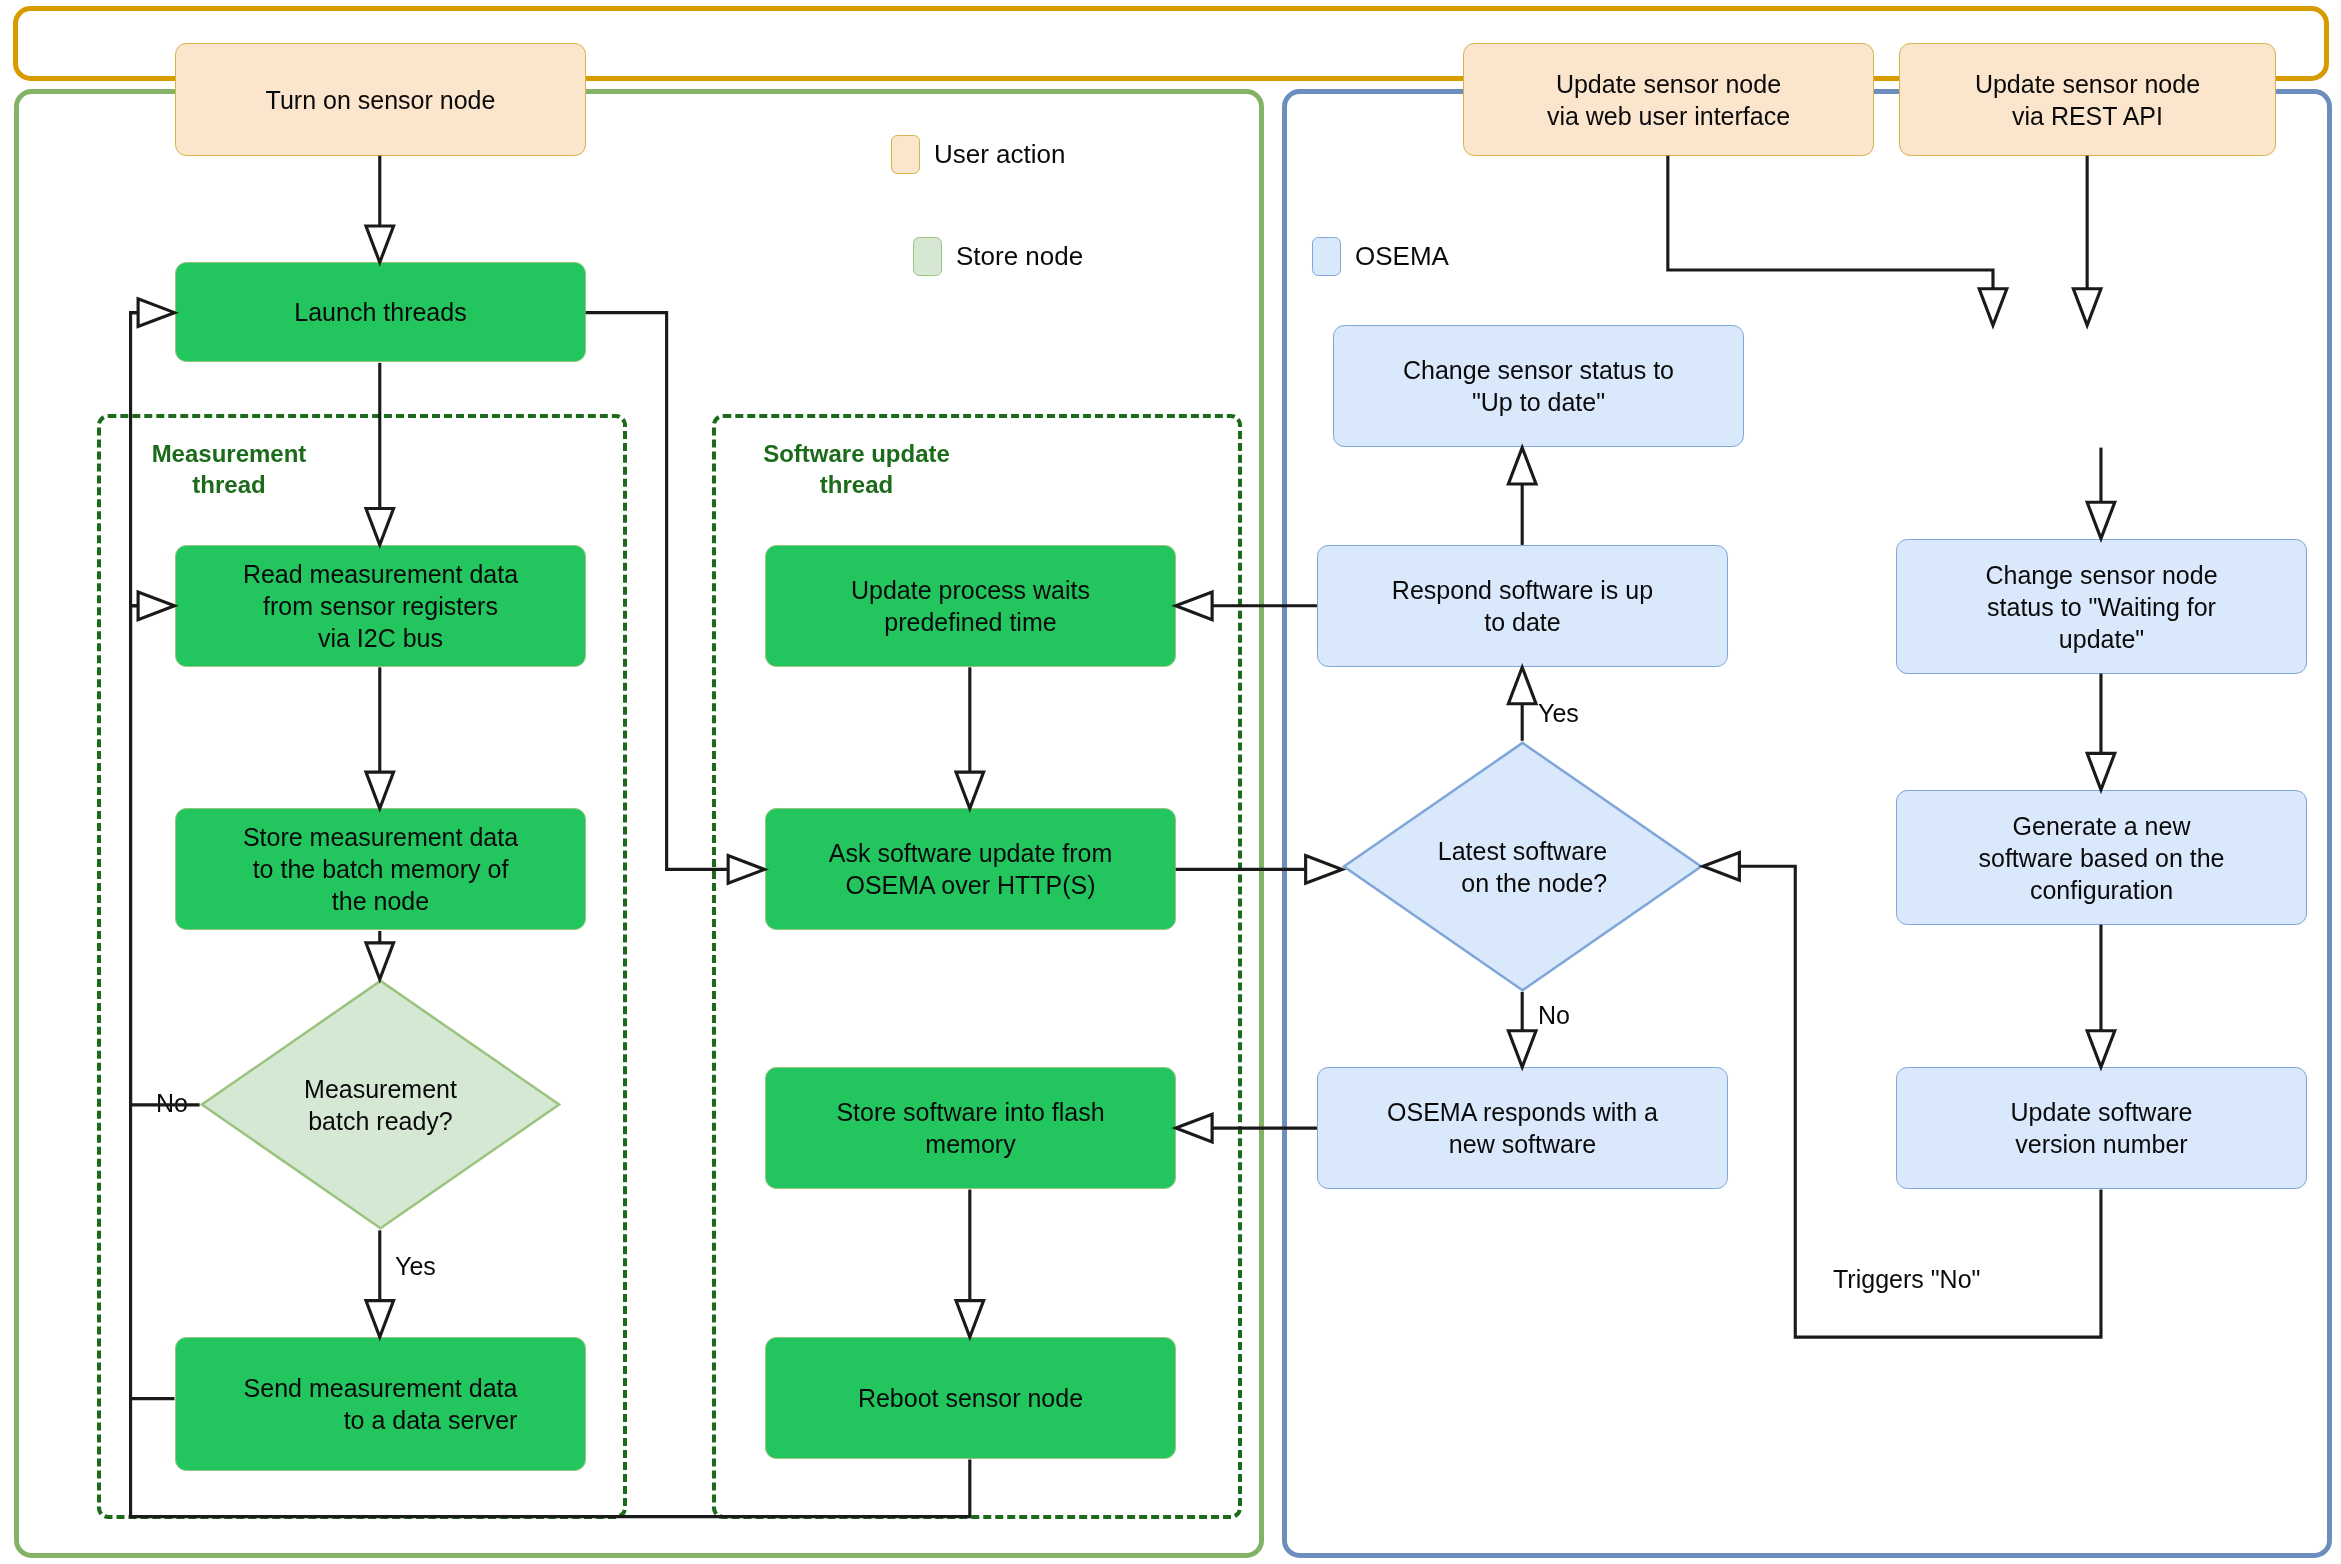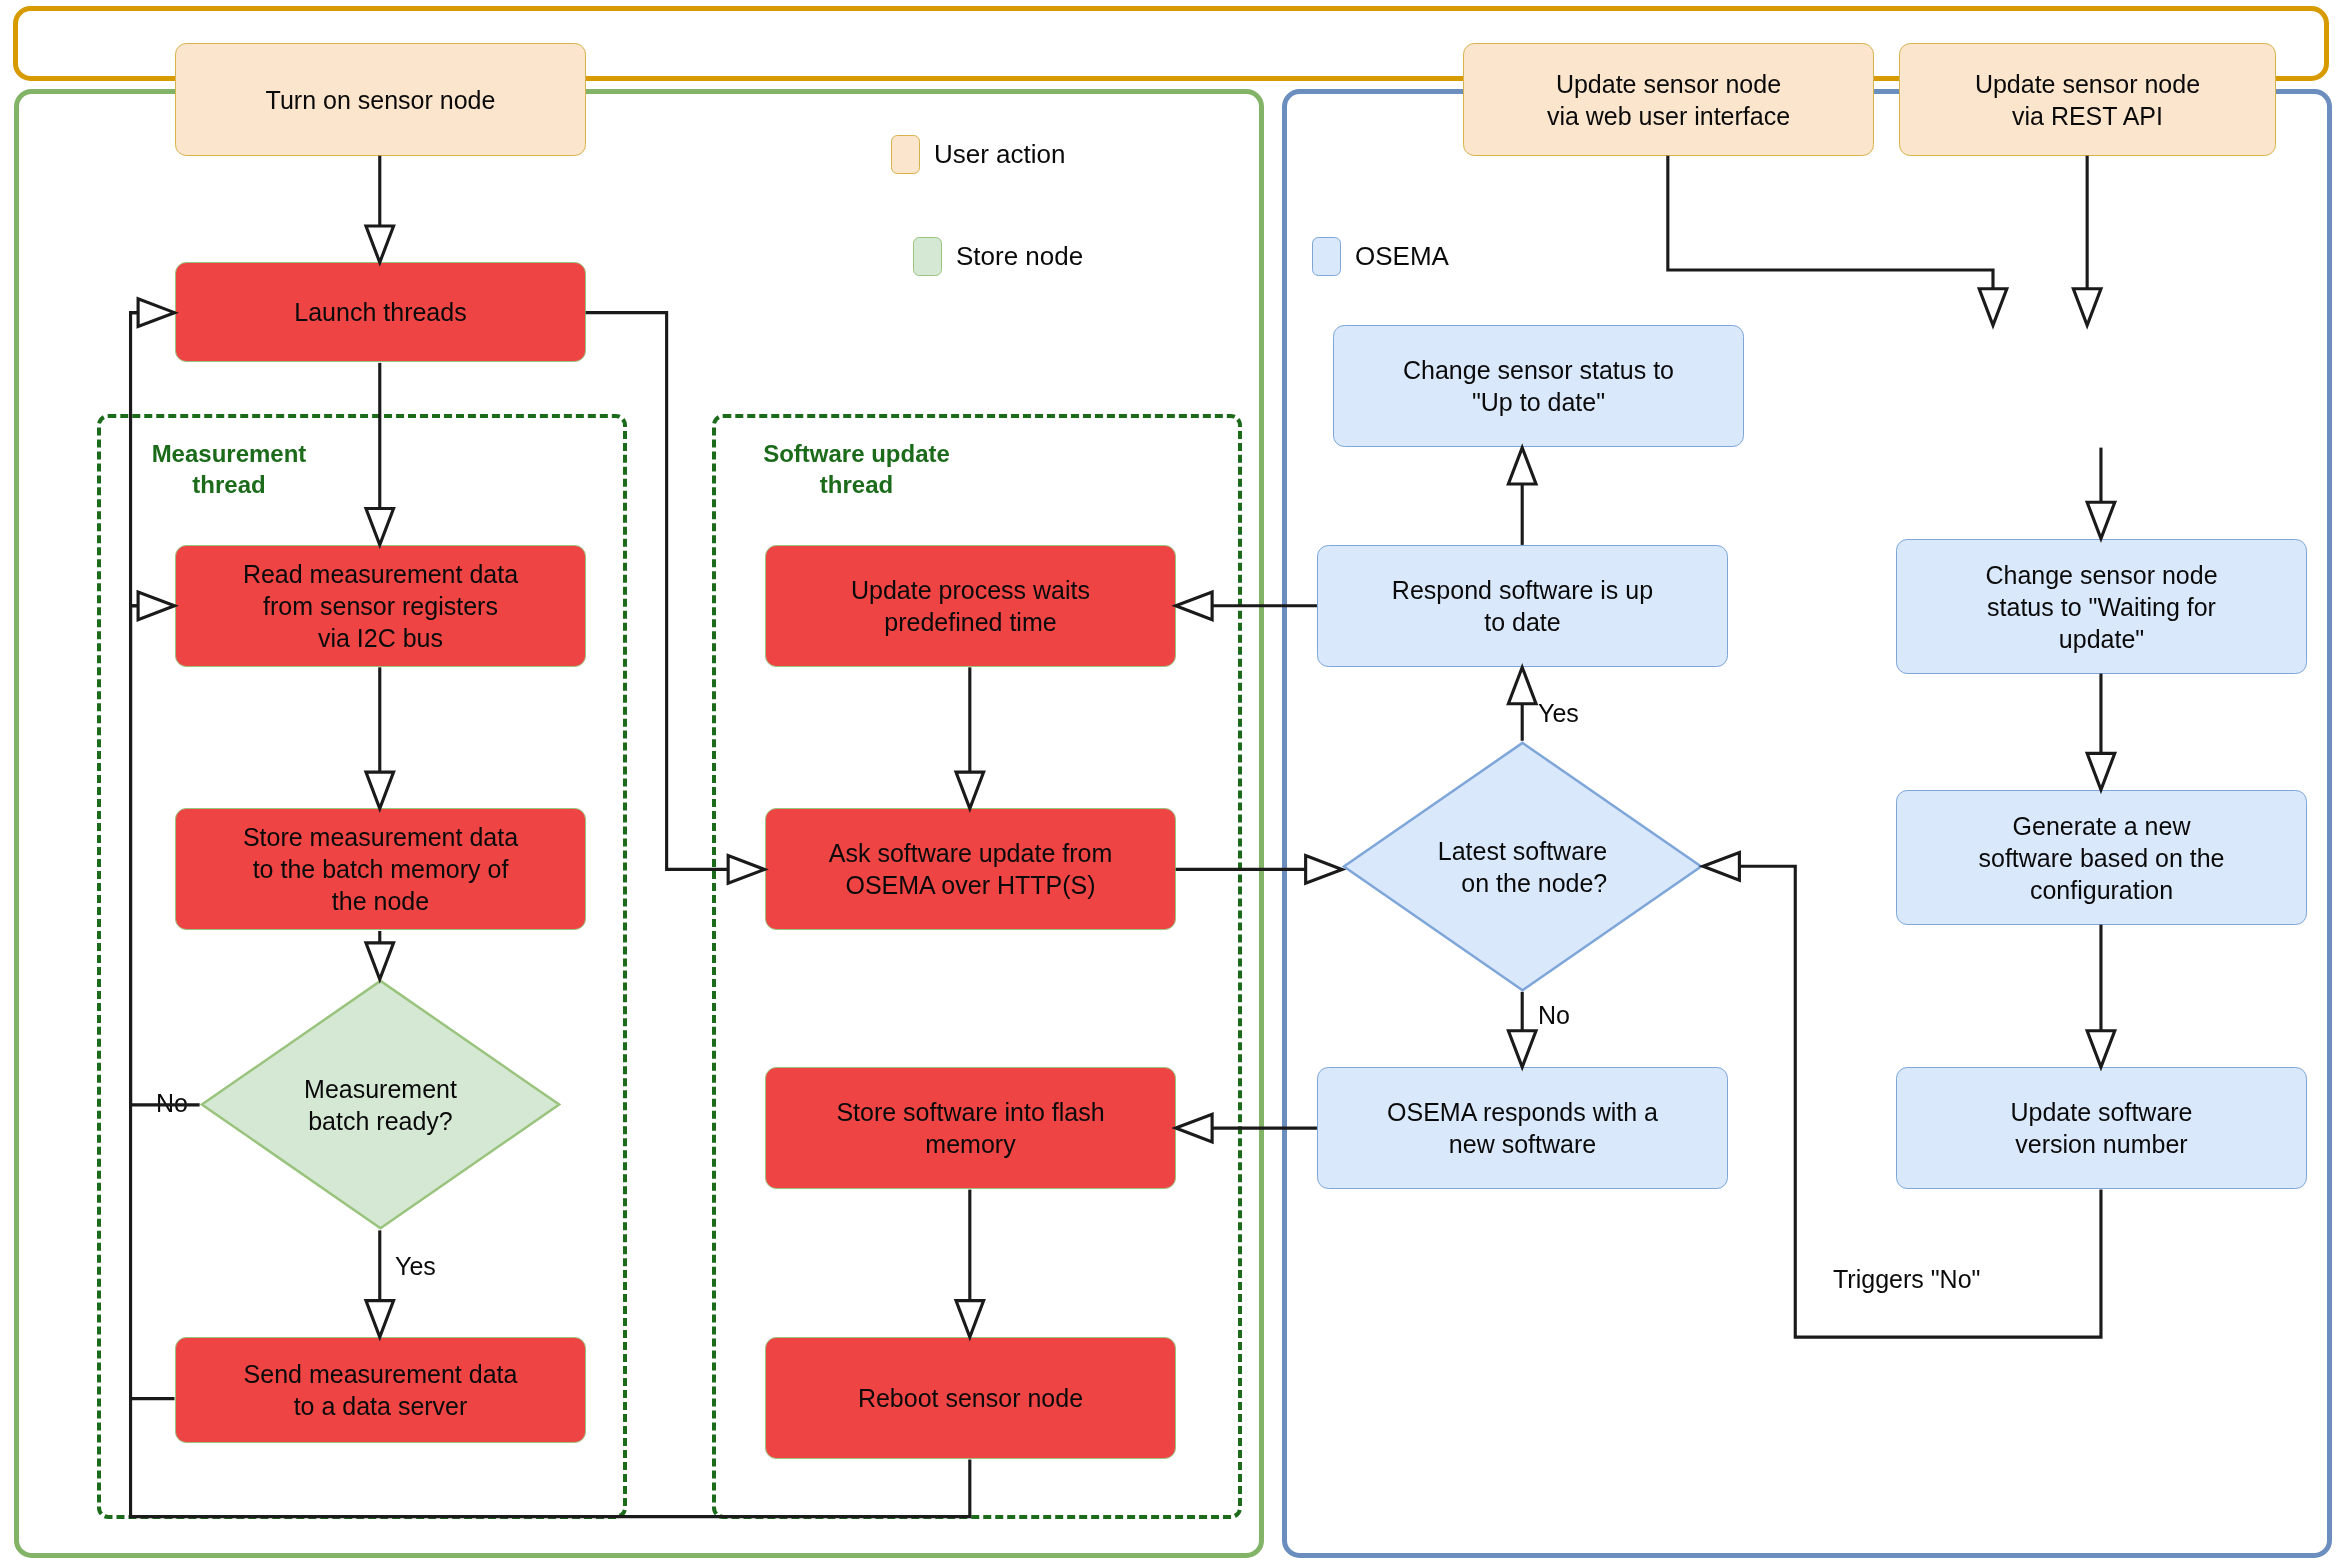--- a/index.html
+++ b/index.html
@@ -7,21 +7,21 @@
           font-family:"Liberation Sans","DejaVu Sans",sans-serif;overflow:hidden;}
   .swim{position:absolute;box-sizing:border-box;background:#ffffff;}
   .swim.user{border:5.6px solid #d79b00;border-radius:17.6px;}
   .swim.sensor{border:5.6px solid #82b366;border-radius:17.6px;}
   .swim.osema{border:5.6px solid #6c8ebf;border-radius:17.6px;}
   .thread{position:absolute;box-sizing:border-box;border:4.4px dashed #1b6b1b;border-radius:11.3px;background:transparent;}
   .thread-title{position:absolute;color:#1b6b1b;font-weight:bold;font-size:24px;line-height:1.28;text-align:center;}
   .node{position:absolute;box-sizing:border-box;display:flex;align-items:center;
         justify-content:center;text-align:center;border-radius:11.3px;
         font-size:25px;line-height:1.28;color:#0a0a0a;padding:2.5px 6.3px;}
-  .node.green{background:#ef4444;border:1.9px solid #9ac47e;}
+  .node.green{background:#22c55e;border:1.9px solid #9ac47e;}
   .node.blue{background:#dae8fc;border:1.9px solid #7ea6d9;}
   .node.orange{background:#fce5cd;border:1.9px solid #d6b24a;}
   .dia{position:absolute;}
   .dia .shape{position:absolute;inset:0;}
   .dia .lbl{position:absolute;inset:0;display:flex;align-items:center;justify-content:center;
             text-align:center;font-size:25px;line-height:1.28;color:#0a0a0a;}
   .legend{position:absolute;display:flex;align-items:center;gap:14px;}
   .legend .sw{width:29px;height:39px;border-radius:6.3px;box-sizing:border-box;}
   .legend .sw.orange{background:#fce5cd;border:1.9px solid #d6b24a;}
   .legend .sw.green{background:#d5e8d4;border:1.9px solid #9ac47e;}
@@ -101,21 +101,21 @@
   </div>
 
   <div class="dia" style="left:200px;top:979px;width:361px;height:251px;">
     <svg class="shape" viewBox="0 0 575 400" preserveAspectRatio="none">
       <polygon points="287.5,3 572,200 287.5,397 3,200" fill="#d5e8d4" stroke="#9ac47e" stroke-width="4"></polygon>
     </svg>
     <div class="lbl" style="white-space:pre-line;">Measurement
 batch ready?</div>
   </div>
 
-  <div class="node green" style="left:175px;top:1337px;width:411px;height:106px;white-space:pre-line;">
+  <div class="node green" style="left:175px;top:1337px;width:411px;height:134px;white-space:pre-line;text-align:right;">
     <span>Send measurement data
 to a data server</span>
   </div>
 
   <div class="node green" style="left:765px;top:545px;width:411px;height:122px;white-space:pre-line;">
     <span>Update process waits
 predefined time</span>
   </div>
 
   <div class="node green" style="left:765px;top:808px;width:411px;height:122px;white-space:pre-line;">

